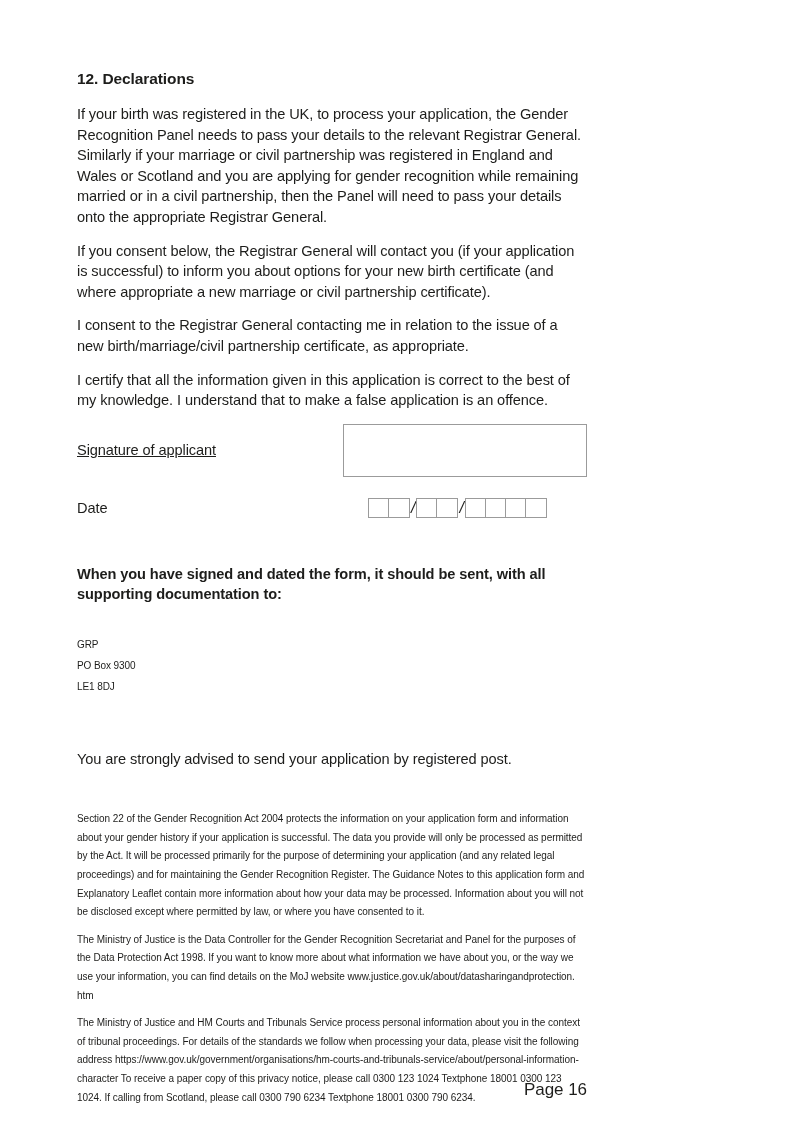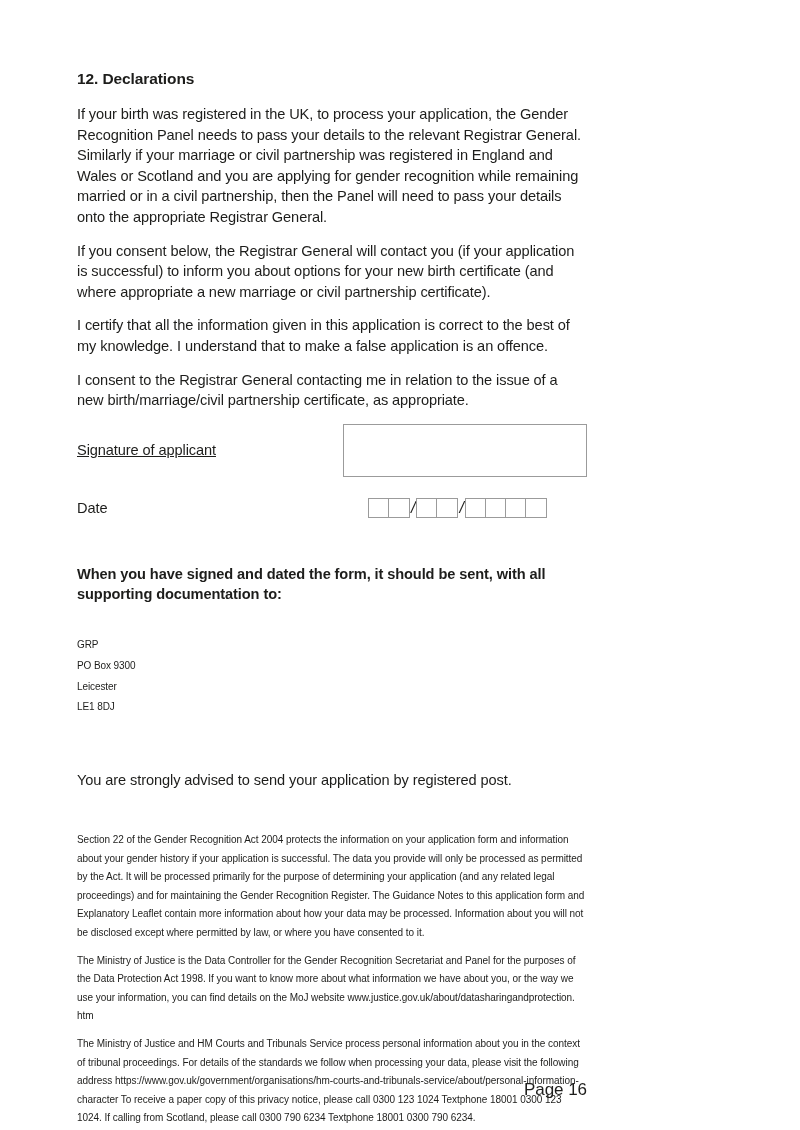--- a/index.html
+++ b/index.html
@@ -112,22 +112,22 @@
 </head>
 <body>
 
 <div class="page">
   <div class="content">
 
     <div class="section-heading">12. Declarations</div>
 
     <p class="body-para">If your birth was registered in the UK, to process your application, the Gender Recognition Panel needs to pass your details to the relevant Registrar General. Similarly if your marriage or civil partnership was registered in England and Wales or Scotland and you are applying for gender recognition while remaining married or in a civil partnership, then the Panel will need to pass your details onto the appropriate Registrar General.</p>
     <p class="body-para">If you consent below, the Registrar General will contact you (if your application is successful) to inform you about options for your new birth certificate (and where appropriate a new marriage or civil partnership certificate).</p>
+    <p class="body-para">I consent to the Registrar General contacting me in relation to the issue of a new birth/marriage/civil partnership certificate, as appropriate.</p>
     <p class="body-para">I certify that all the information given in this application is correct to the best of my knowledge. I understand that to make a false application is an offence.</p>
-    <p class="body-para">I consent to the Registrar General contacting me in relation to the issue of a new birth/marriage/civil partnership certificate, as appropriate.</p>
 
     <div class="sig-row">
       <div class="field-label">Signature of applicant</div>
       <div class="sig-box"></div>
     </div>
 
     <div class="date-row">
       <div class="field-label">Date</div>
       <div class="date-boxes">
         <div class="date-group">
@@ -147,21 +147,20 @@
           <div class="date-cell"></div>
         </div>
       </div>
     </div>
 
     <div class="submission-heading">When you have signed and dated the form, it should be sent, with all supporting documentation to:</div>
 
     <div class="address">
       <div>GRP</div>
       <div>PO Box 9300</div>
-      <div>Leicester</div>
       <div>LE1 8DJ</div>
     </div>
 
     <p class="advice">You are strongly advised to send your application by registered post.</p>
 
     <div class="small-block">
       <p class="small-para">Section 22 of the Gender Recognition Act 2004 protects the information on your application form and information about your gender history if your application is successful. The data you provide will only be processed as permitted by the Act. It will be processed primarily for the purpose of determining your application (and any related legal proceedings) and for maintaining the Gender Recognition Register. The Guidance Notes to this application form and Explanatory Leaflet contain more information about how your data may be processed. Information about you will not be disclosed except where permitted by law, or where you have consented to it.</p>
       <p class="small-para">The Ministry of Justice is the Data Controller for the Gender Recognition Secretariat and Panel for the purposes of the Data Protection Act 1998. If you want to know more about what information we have about you, or the way we use your information, you can find details on the MoJ website www.justice.gov.uk/about/datasharingandprotection. htm</p>
       <p class="small-para">The Ministry of Justice and HM Courts and Tribunals Service process personal information about you in the context of tribunal proceedings. For details of the standards we follow when processing your data, please visit the following address https://www.gov.uk/government/organisations/hm-courts-and-tribunals-service/about/personal-information-character To receive a paper copy of this privacy notice, please call 0300 123 1024 Textphone 18001 0300 123 1024. If calling from Scotland, please call 0300 790 6234 Textphone 18001 0300 790 6234.</p>
     </div>

